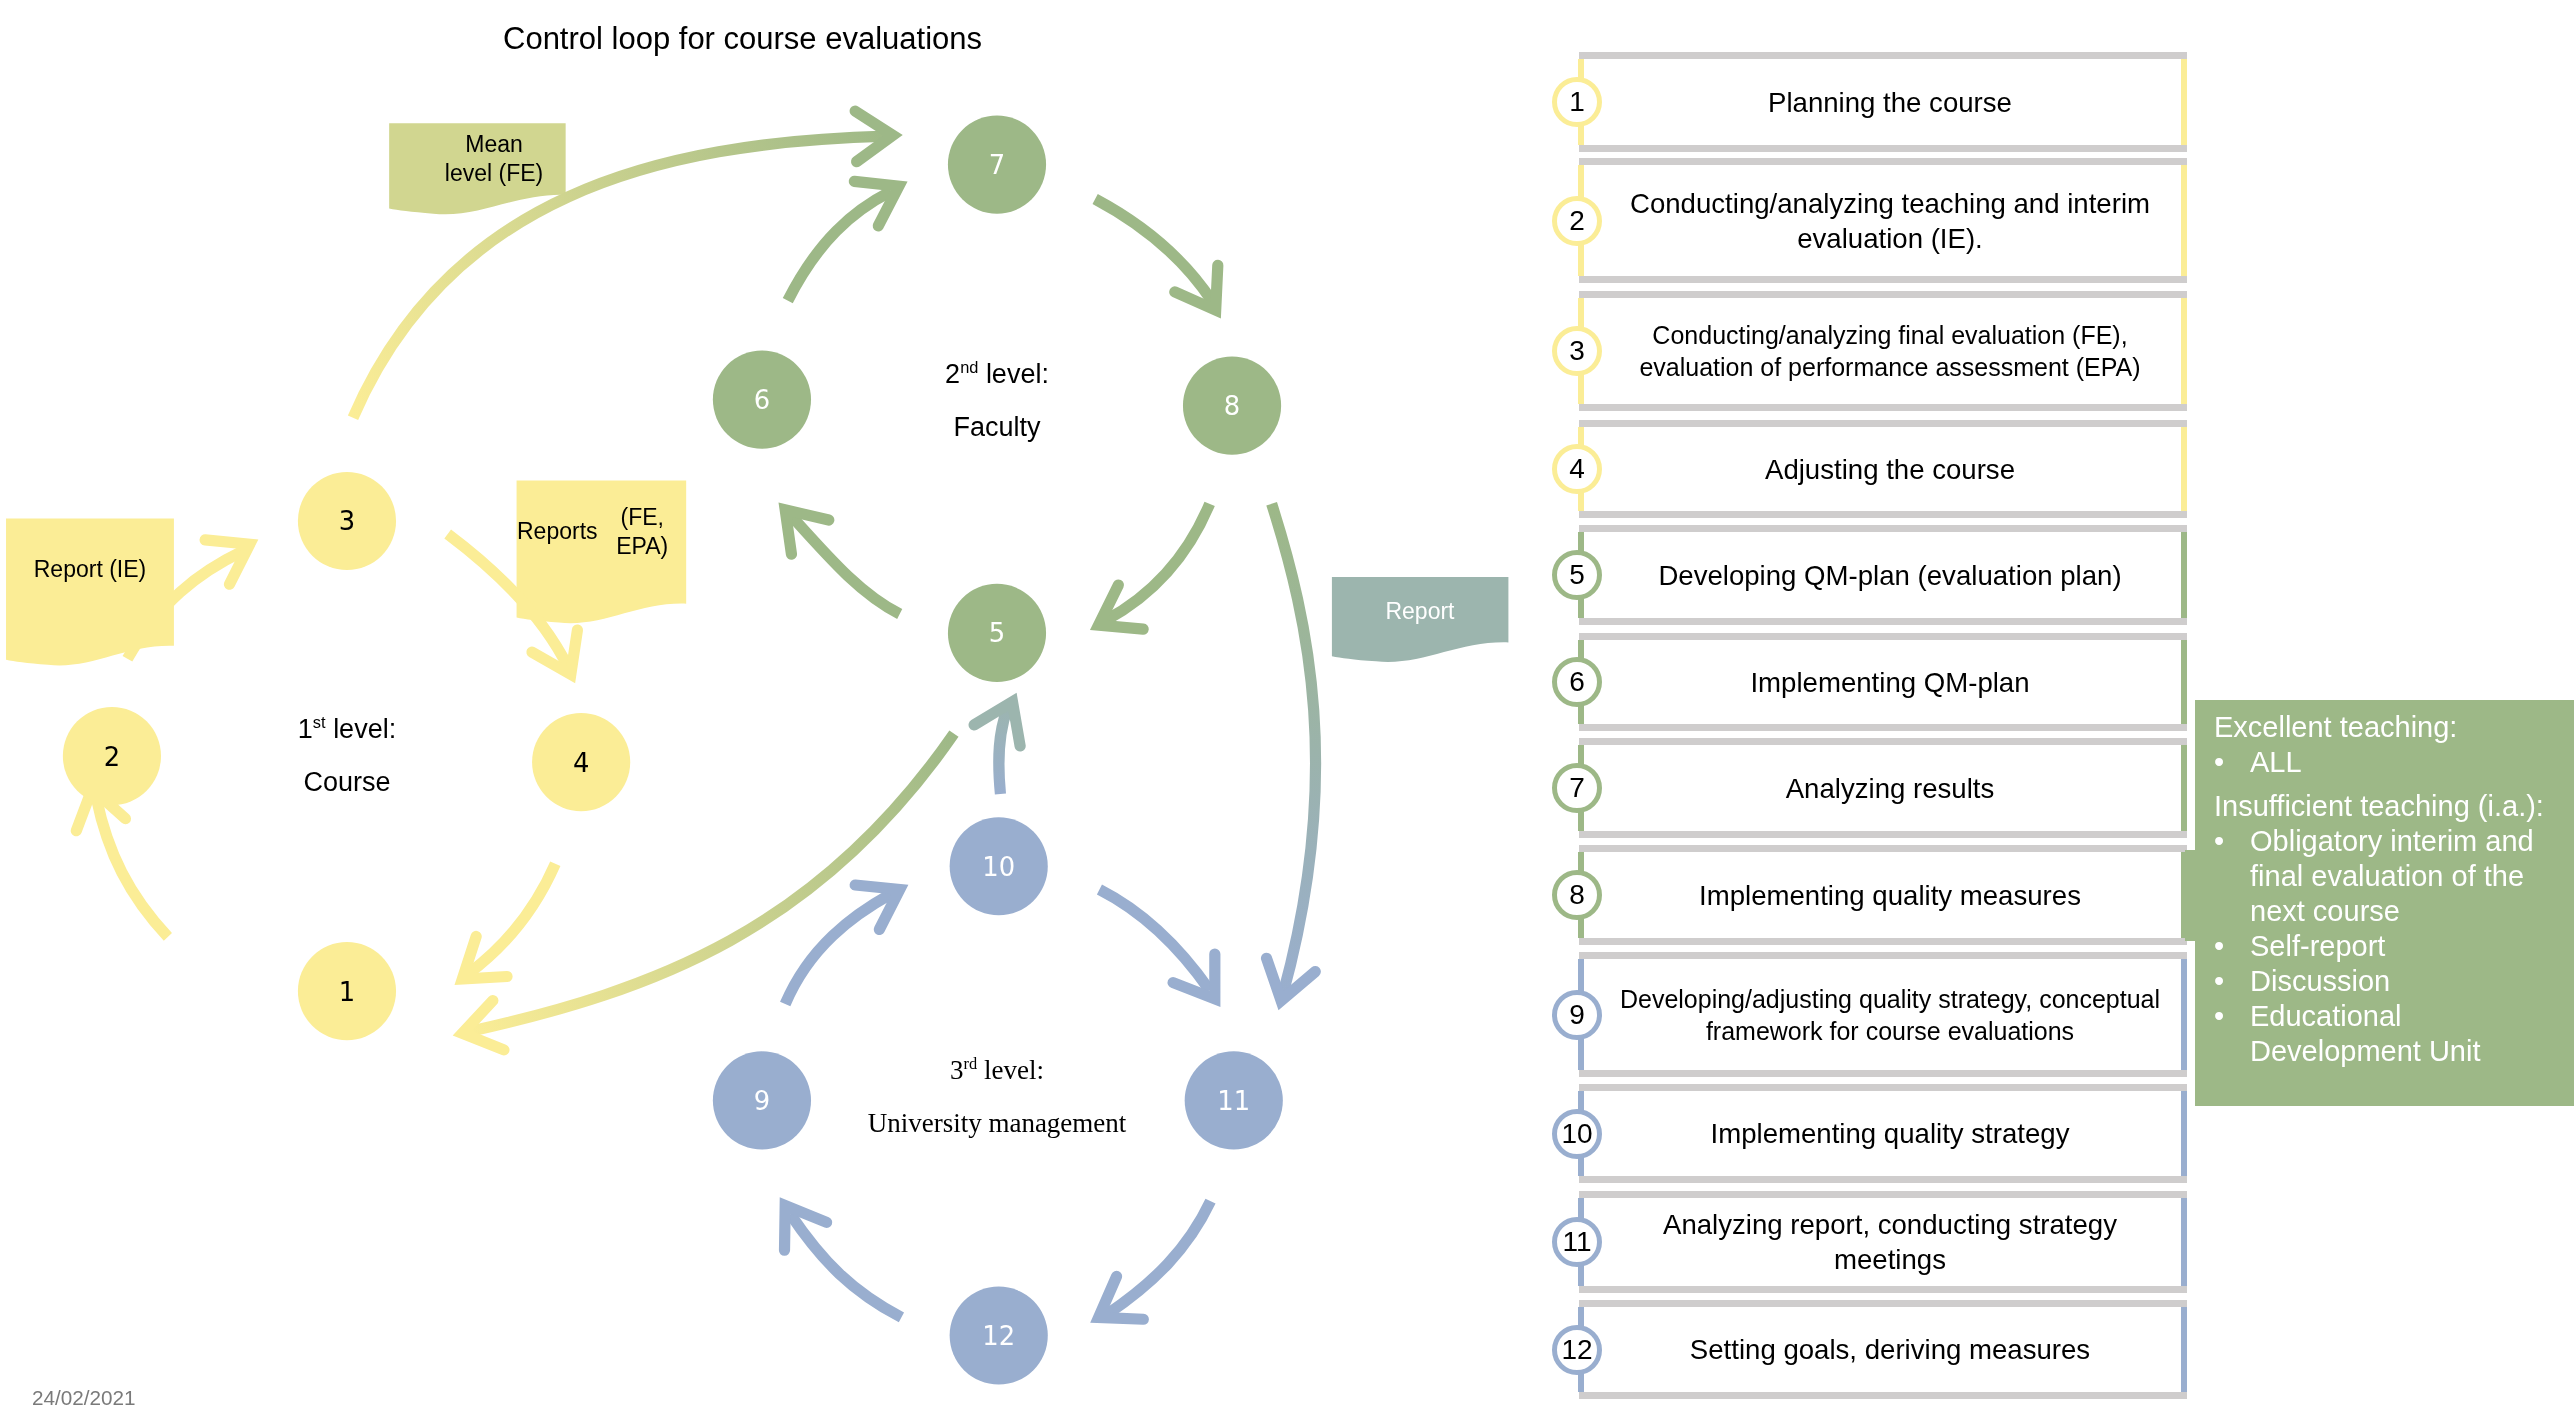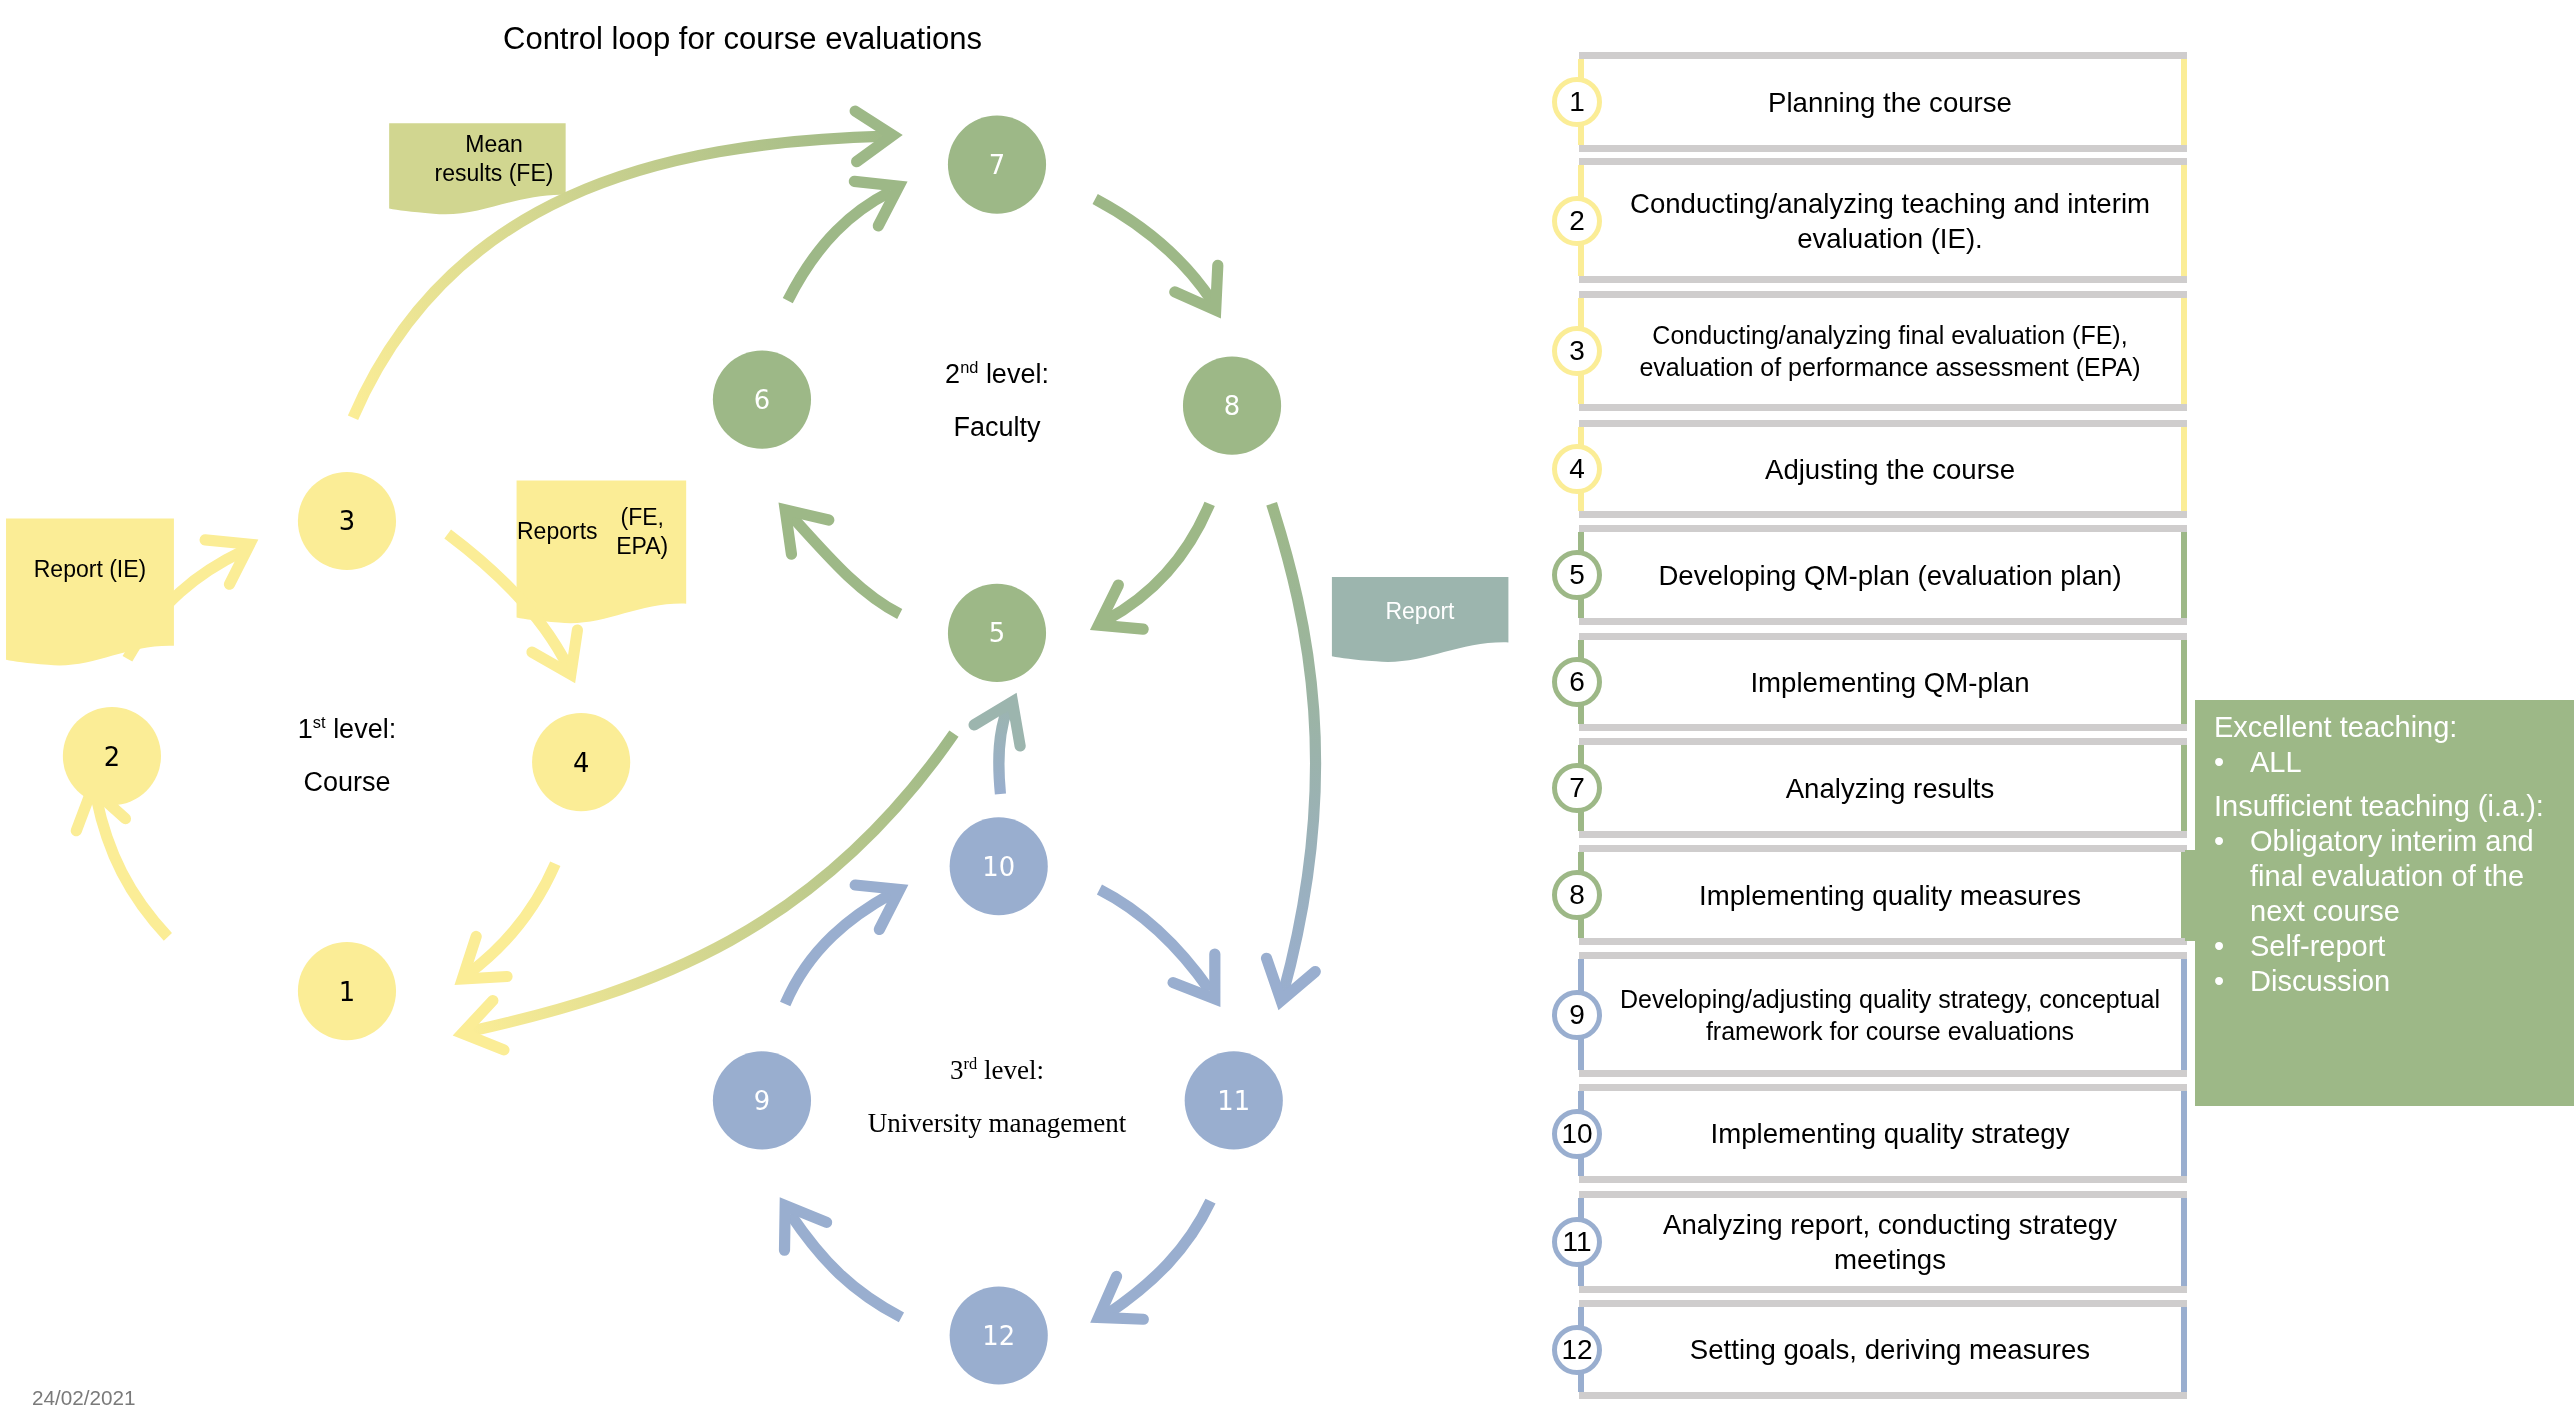--- a/index.html
+++ b/index.html
@@ -187,21 +187,21 @@
 
 <div class="flag-text" style="left:6px;top:518px;width:168px;height:103px;">
   <span>Report (IE)</span>
 </div>
 <div class="flag-text" style="left:517px;top:480px;width:170px;height:103px;">
   <span>Reports</span>
   <span>(FE, EPA)</span>
 </div>
 <div class="flag-text" style="left:389px;top:123px;width:210px;height:72px;flex-direction:column;">
   <span>Mean</span>
-  <span>results (FE)</span>
+  <span>level (FE)</span>
 </div>
 <div class="flag-text" style="left:1332px;top:577px;width:176px;height:69px;color:#ffffff;">
   <span>Report</span>
 </div>
 
 <div class="level-label" style="left:261px;top:703px;width:172px;">
   <div><span>1</span><sup>st</sup> <span>level:</span></div>
   <div>Course</div>
 </div>
 <div class="level-label" style="left:911px;top:348px;width:172px;">
@@ -342,15 +342,16 @@
 <div class="side-panel">
   <div class="head">Excellent teaching:</div>
   <ul>
     <li>ALL</li>
   </ul>
   <div class="head">Insufficient teaching (i.a.):</div>
   <ul>
     <li>Obligatory interim and final evaluation of the next course</li>
     <li>Self-report</li>
     <li>Discussion</li>
+    <li>Educational Development Unit</li>
   </ul>
 </div>
 
 
 </body></html>

